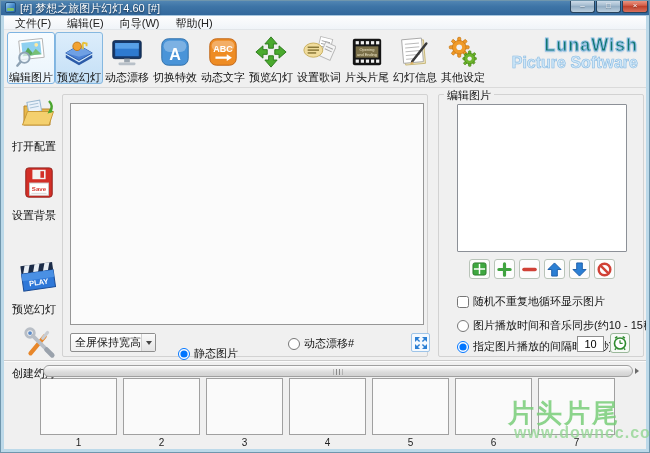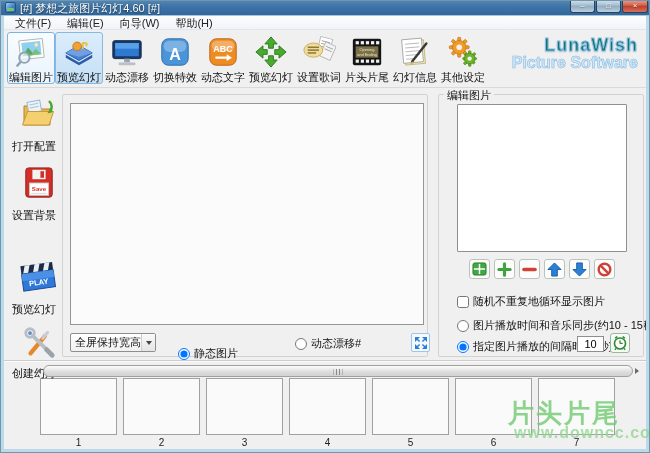--- a/index.html
+++ b/index.html
@@ -378,21 +378,21 @@
 
 <div class="controls-row">
   <div class="combo">
     <span class="combo-text">全屏保持宽高比例</span>
     <span class="combo-arrow"></span>
   </div>
   <label class="radio-row" style="left:108px;top:13px;">
     <input type="radio" name="motion" checked="" style="">
     <span>静态图片</span>
   </label>
-  <label class="radio-row" style="left:225px;top:3px;">
+  <label class="radio-row" style="left:218px;top:3px;">
     <input type="radio" name="motion" style="">
     <span>动态漂移#</span>
   </label>
   <div class="expand-btn">
     <svg width="14" height="14" viewBox="0 0 14 14">
       <g fill="#2b7fd4">
         <polygon points="1,1 6,1 1,6"></polygon>
           <polygon points="13,1 13,6 8,1"></polygon>
         <polygon points="1,13 1,8 6,13"></polygon>
           <polygon points="13,13 8,13 13,8"></polygon>

